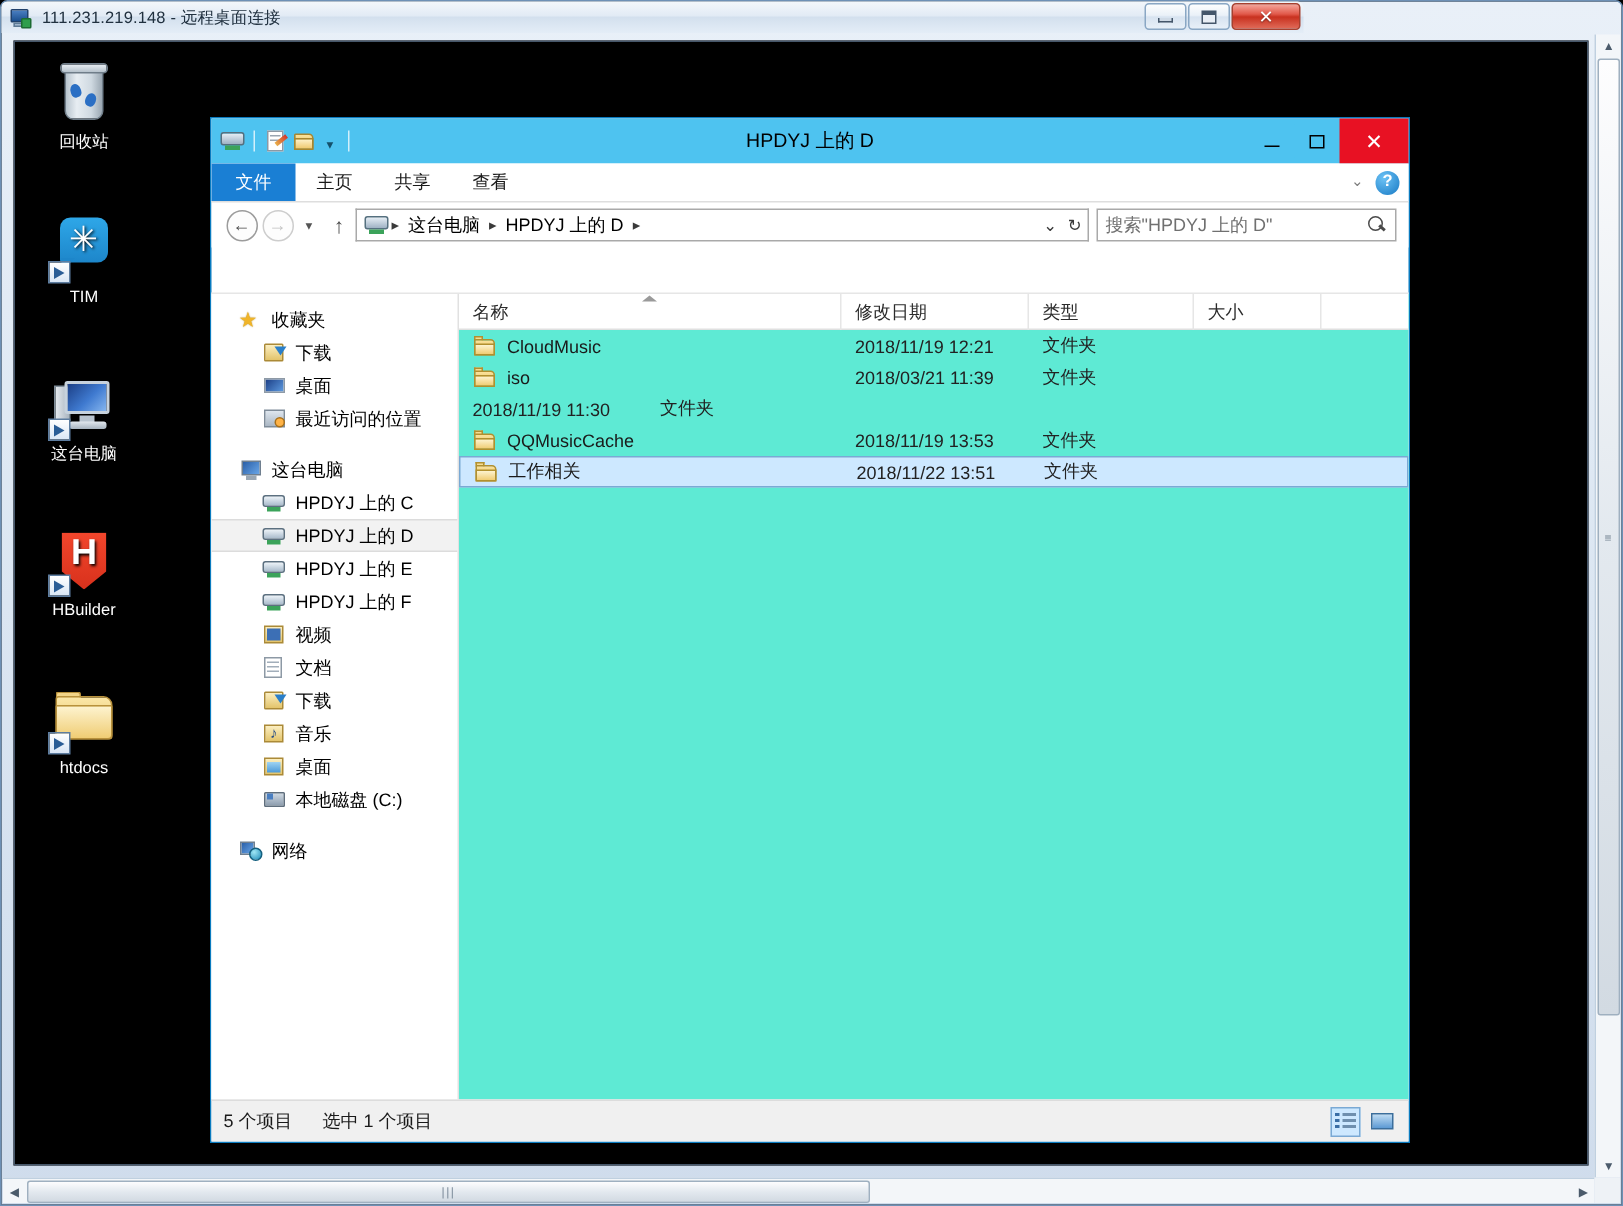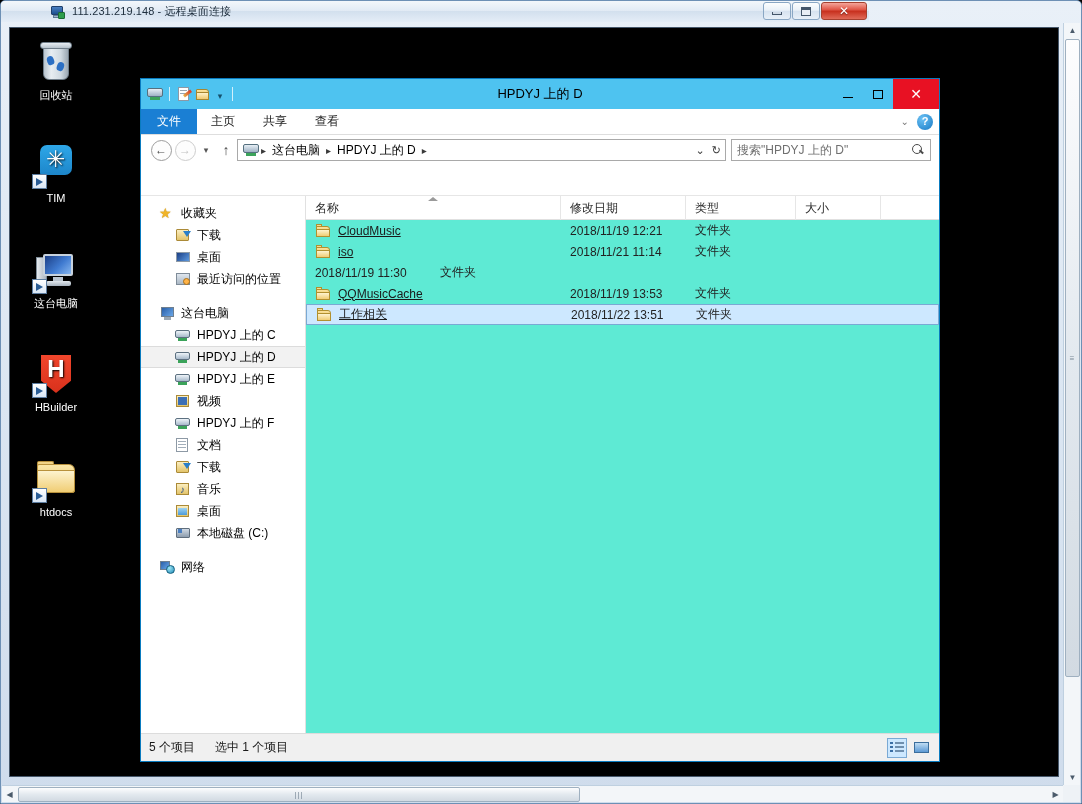--- a/index.html
+++ b/index.html
@@ -21,21 +21,20 @@
     border-radius: 5px 5px 0 0;
   }
   #rdp-titlebar {
     position: absolute;
     left: 0; top: 0;
     width: 868px; height: 21px;
     background: linear-gradient(to bottom, #f3f7fb 0%, #e2ebf5 45%, #d3e0ee 50%, #e4edf7 100%);
     border-radius: 4px 4px 0 0;
     display: flex;
     align-items: center;
-    padding-left: 44px;
   }
   #rdp-title-icon {
     width: 16px; height: 16px;
     margin-left: 5px;
     position: relative;
     flex: 0 0 auto;
   }
   #rdp-title-icon .mon {
     position: absolute; left: 1px; top: 2px;
     width: 12px; height: 9px;
@@ -642,21 +641,21 @@
     display: flex;
     align-items: center;
     font-size: 12px;
     color: #1a1a1a;
   }
   .frow.selected {
     background: #cde8ff;
     border: 1px solid #7aa9d4;
   }
   .fcell { padding-left: 9px; white-space: nowrap; overflow: hidden; }
-  .fcell.name { display: flex; align-items: center; text-decoration: underline; }
+  .fcell.name { display: flex; align-items: center; }
   .fcell.date, .fcell.type, .fcell.size { color: #222; }
   .row-folder-ico {
     width: 16px; height: 16px;
     position: relative;
     margin-right: 7px;
     flex: 0 0 auto;
   }
   .row-folder-ico .back {
     position: absolute; left: 1px; top: 3px;
     width: 14px; height: 11px;
@@ -958,32 +957,32 @@
             <span class="ni-label">HPDYJ 上的 D</span>
           </div>
           <div class="nav-item lvl1">
             <span class="ni-ico g-drive">
                 <span class="m"></span>
                 <span class="g"></span>
               </span>
             <span class="ni-label">HPDYJ 上的 E</span>
           </div>
           <div class="nav-item lvl1">
+            <span class="ni-ico g-drive">
+                <span class="m"></span>
+                <span class="g"></span>
+              </span>
+            <span class="ni-label">HPDYJ 上的 F</span>
+          </div>
+          <div class="nav-item lvl1">
             <span class="ni-ico g-vid">
                 <span class="f"></span>
                 <span class="t"></span>
               </span>
             <span class="ni-label">视频</span>
-          </div>
-          <div class="nav-item lvl1">
-            <span class="ni-ico g-drive">
-                <span class="m"></span>
-                <span class="g"></span>
-              </span>
-            <span class="ni-label">HPDYJ 上的 F</span>
           </div>
           <div class="nav-item lvl1">
             <span class="ni-ico g-doc">
                 <span class="f"></span>
                 <span class="l" style="top:4px"></span>
                 <span class="l" style="top:7px"></span>
                 <span class="l" style="top:10px"></span>
               </span>
             <span class="ni-label">文档</span>
           </div>
@@ -1060,21 +1059,21 @@
             </div>
             <div class="frow">
               <div class="fcell name" style="width:255px">
                 <span class="row-folder-ico">
                     <span class="tab"></span>
                     <span class="back"></span>
                     <span class="front"></span>
                   </span>
                 <span>iso</span>
               </div>
-              <div class="fcell date" style="width:125px">2018/11/21 11:14</div>
+              <div class="fcell date" style="width:125px">2018/03/21 11:39</div>
               <div class="fcell type" style="width:110px">文件夹</div>
               <div class="fcell size" style="width:85px"></div>
             </div>
             <div class="frow">
               <div class="fcell date" style="width:125px">2018/11/19 11:30</div>
               <div class="fcell type" style="width:110px">文件夹</div>
               <div class="fcell size" style="width:85px"></div>
             </div>
             <div class="frow">
               <div class="fcell name" style="width:255px">

